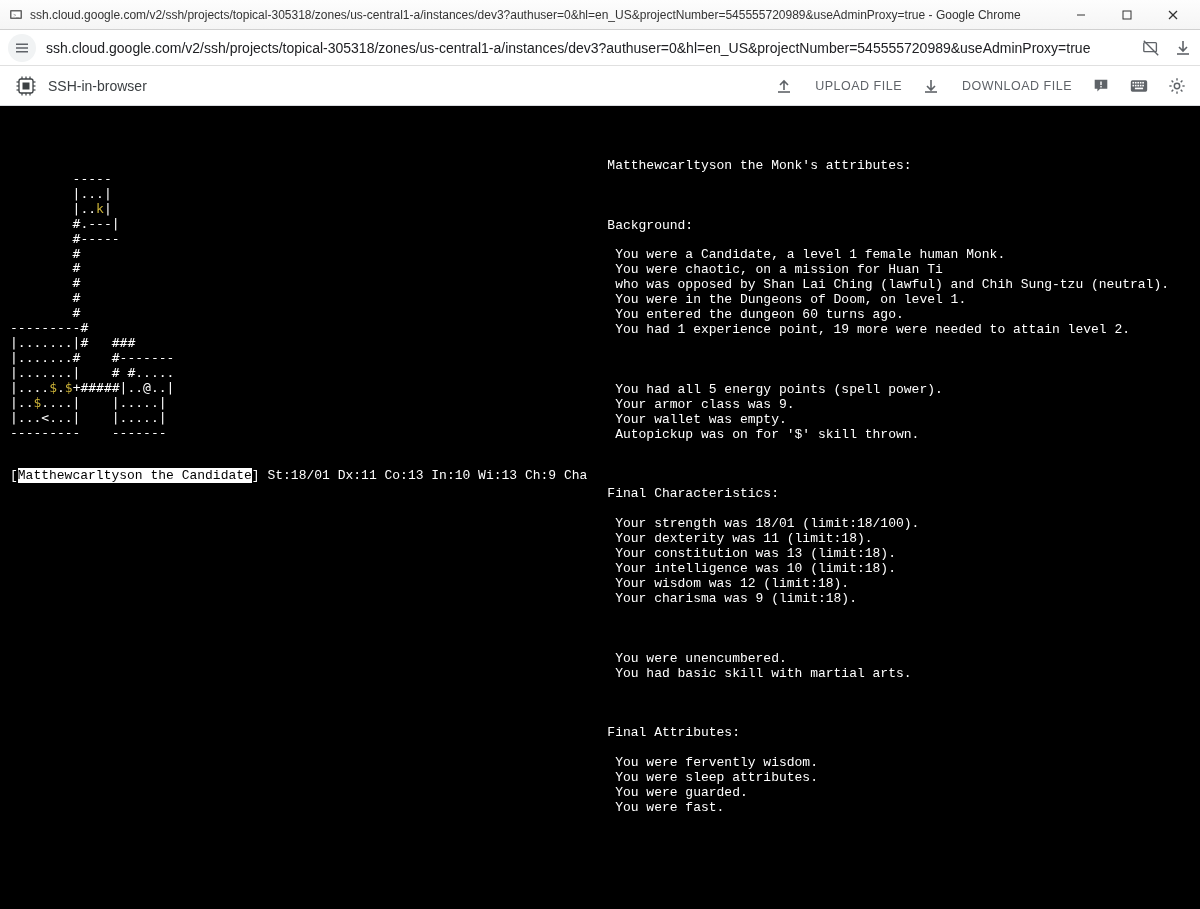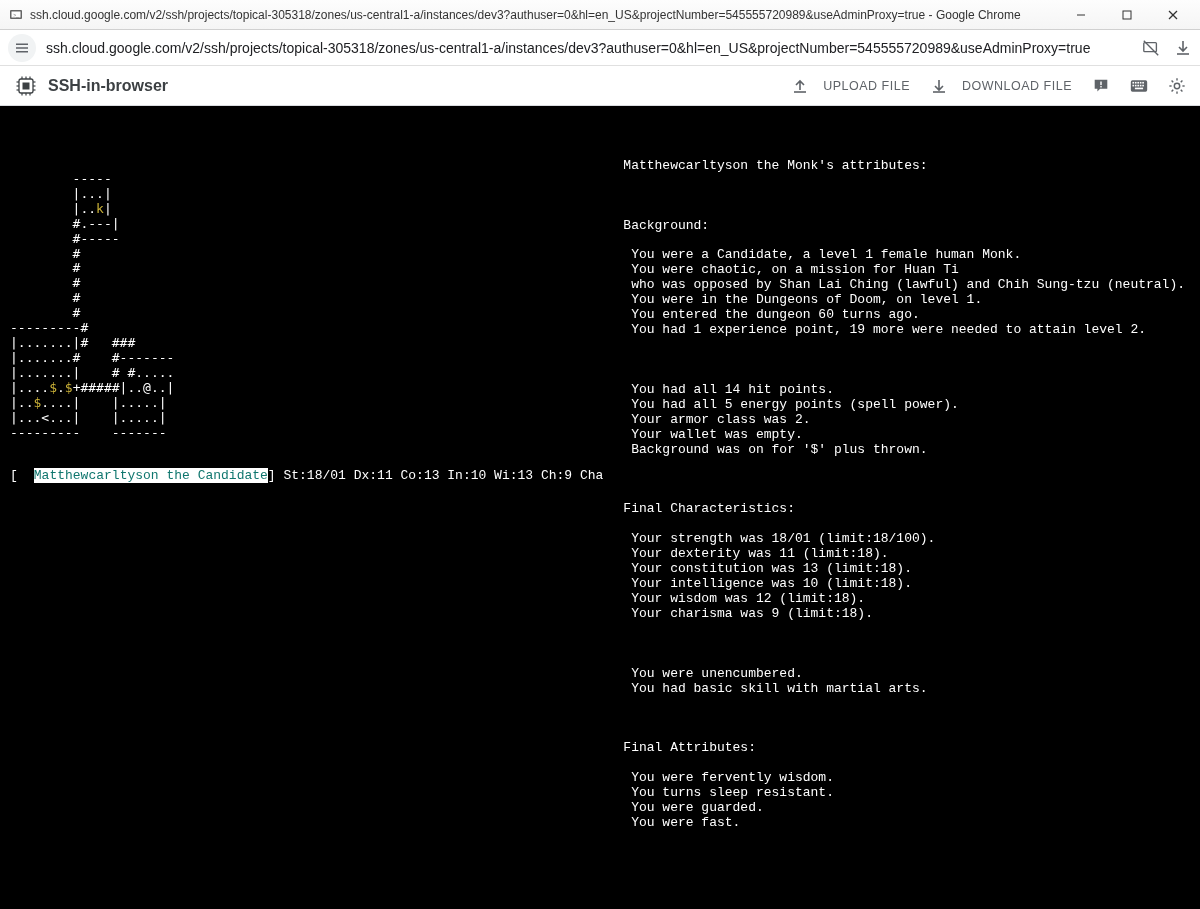--- a/index.html
+++ b/index.html
@@ -64,24 +64,24 @@
     height: 40px;
     background:#fff;
     display:flex; align-items:center;
     padding: 0 14px;
     border-bottom: 1px solid #dadce0;
   }
   .ssh-logo {
     width:24px; height:24px; display:flex; align-items:center; justify-content:center;
     margin-right:10px;
   }
-  .ssh-title { font-size:16px; color:#3c4043; font-weight:700; flex:1; }
+  .ssh-title { font-size:14px; color:#3c4043; font-weight:400; flex:1; }
   .ssh-actions { display:flex; gap:20px; align-items:center; }
   .ssh-link {
-    display:flex; gap:14px; align-items:center;
+    display:flex; gap:22px; align-items:center;
     font-size:12.5px; letter-spacing:0.5px; color:#5f6368; font-weight:500;
   }
   .ssh-ic { width:18px; height:18px; display:flex; align-items:center; justify-content:center; }
 
   
   .terminal {
     background:#000;
     color:#fff;
     font-family: "Courier New", Courier, monospace;
     font-size: 13px;
@@ -91,21 +91,21 @@
     position:relative;
     white-space: pre;
     overflow:hidden;
   }
   .term-grid {
     display:flex;
     gap: 20px;
   }
   .term-left { flex: 0 0 auto; }
   .term-right { flex: 1 1 auto; }
-  .hl-name { background:#fff; color:#0f766e;margin-left:16px; }
+  .hl-name { background:#fff; color:#000000; }
   .gold { color:#c9b037; }
   svg { display:block; }
 </style>
 </head>
 <body>
 
 <div class="win-titlebar">
   <span class="favicon">
     <svg width="14" height="14" viewBox="0 0 14 14">
         <rect x="1" y="2" width="12" height="9" rx="1" fill="#666"></rect>
@@ -265,25 +265,25 @@
 |...&lt;...|    |.....|
 ---------    -------</pre>
 <div>[<span class="hl-name">Matthewcarltyson the Candidate</span><span>] St:18/01 Dx:11 Co:13 In:10 Wi:13 Ch:9 Cha</span></div>
     </div>
     <div class="term-right">
 <div>Matthewcarltyson the Monk's attributes:</div>
 <div>&nbsp;</div>
 <div>Background:</div>
 <div id="bg-lines"><div> You were a Candidate, a level 1 female human Monk.</div><div> You were chaotic, on a mission for Huan Ti</div><div> who was opposed by Shan Lai Ching (lawful) and Chih Sung-tzu (neutral).</div><div> You were in the Dungeons of Doom, on level 1.</div><div> You entered the dungeon 60 turns ago.</div><div> You had 1 experience point, 19 more were needed to attain level 2.</div></div>
 <div>&nbsp;</div>
-<div id="basics-lines"><div> You had all 14 hit points.</div><div> You had all 5 energy points (spell power).</div><div> Your armor class was 2.</div><div> Your wallet was empty.</div><div> Background was on for '$' plus thrown.</div></div>
+<div id="basics-lines"><div> You had all 5 energy points (spell power).</div><div> Your armor class was 9.</div><div> Your wallet was empty.</div><div> Autopickup was on for '$' skill thrown.</div></div>
 <div>&nbsp;</div>
 <div>Final Characteristics:</div>
 <div id="fchars-lines"><div> Your strength was 18/01 (limit:18/100).</div><div> Your dexterity was 11 (limit:18).</div><div> Your constitution was 13 (limit:18).</div><div> Your intelligence was 10 (limit:18).</div><div> Your wisdom was 12 (limit:18).</div><div> Your charisma was 9 (limit:18).</div></div>
 <div>&nbsp;</div>
 <div id="fstatus-lines"><div> You were unencumbered.</div><div> You had basic skill with martial arts.</div></div>
 <div>&nbsp;</div>
 <div>Final Attributes:</div>
-<div id="fattrs-lines"><div> You were fervently wisdom.</div><div> You turns sleep resistant.</div><div> You were guarded.</div><div> You were fast.</div></div>
+<div id="fattrs-lines"><div> You were fervently wisdom.</div><div> You were sleep attributes.</div><div> You were guarded.</div><div> You were fast.</div></div>
 
     </div>
   </div>
 </div>
 
 </body></html>

